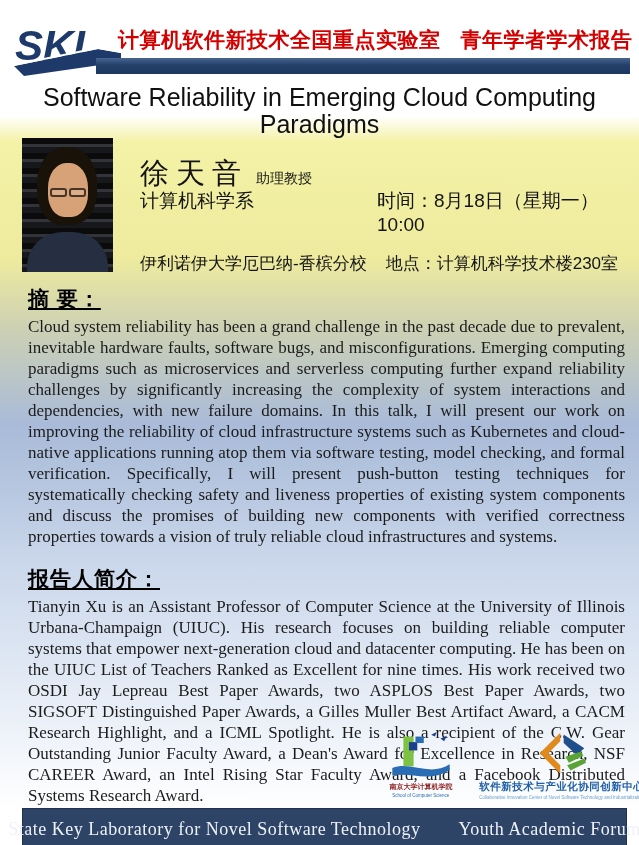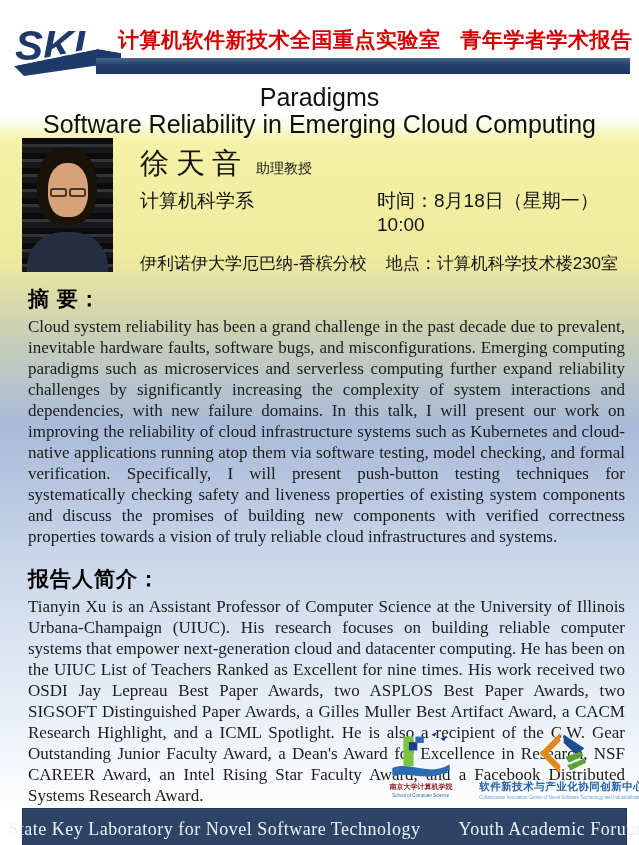--- a/index.html
+++ b/index.html
@@ -47,34 +47,34 @@
   }
   .photo .hair { position:absolute; left:16%; top:7%; width:66%; height:58%;
     background:#181209; border-radius:46% 46% 42% 42%; }
   .photo .face { position:absolute; left:29%; top:19%; width:43%; height:40%;
     background:#d8a279; border-radius:46% 46% 42% 42%; }
   .photo .glasses { position:absolute; left:31%; top:37%; width:39%; height:9px; display:flex; gap:2px; }
   .photo .glasses i { flex:1; border:2px solid #473526; border-radius:3px; background:rgba(255,255,255,.12); }
   .photo .torso { position:absolute; left:6%; bottom:-2%; width:88%; height:32%;
     background:#262f42; border-radius:45% 45% 0 0 / 80% 80% 0 0; }
 
-  .speaker-name-row { position:absolute; left:140px; top:144px; display:flex; align-items:baseline;text-align:right; }
+  .speaker-name-row { position:absolute; left:140px; top:154px; display:flex; align-items:baseline;text-align:right; }
   .speaker-name { font-family:"Liberation Serif", serif; font-size:29px; font-weight:500;
     letter-spacing:7px; color:#141414; }
   .speaker-rank { font-size:14px; color:#161616; margin-left:8px; font-weight:500;margin-top:16px; }
 
   .speaker-row2 { position:absolute; left:140px; top:188px; width:485px; font-size:19px; color:#141414; }
   .speaker-row2 .time { position:absolute; left:237px; top:0; }
 
   .speaker-row3 { position:absolute; left:140px; top:252px; width:490px; font-size:17px; color:#141414;
     display:flex; gap:19px; white-space:nowrap; }
 
   
   .content { position:absolute; left:28px; top:285px; width:597px; color:#1b1b1b; }
-  .content h2 { font-size:21px; font-weight:bold; color:#000; letter-spacing:1px; margin:0 0 3px 0; }
+  .content h2 { font-size:21px; font-weight:bold; color:#000; letter-spacing:1px; margin:0 0 3px 0;text-decoration:underline; }
   .content p {
     font-family:"Liberation Serif", serif; font-size:17px; line-height:21px;
     text-align:justify; margin:0;
   }
   .content h2.bio-h { margin-top:18px; }
 
   
   .logos { position:absolute; left:388px; top:731px; display:flex; gap:16px; align-items:flex-start; }
   .logo-block { display:flex; flex-direction:column; align-items:center; }
   .logo-caption-cn { font-size:7px; font-weight:bold; color:#8c1d1d; margin-top:1px; white-space:nowrap; }
@@ -103,22 +103,22 @@
   </svg>
 
   <div class="header-bar"></div>
 
   <div class="header-title">
     <span>计算机软件新技术全国重点实验室</span>
     <span>青年学者学术报告</span>
   </div>
 
   <div class="talk-title">
+    <div>Software Reliability in Emerging Cloud Computing</div>
     <div>Paradigms</div>
-    <div>Software Reliability in Emerging Cloud Computing</div>
   </div>
 
   <div class="photo">
     <div class="hair"></div>
     <div class="face"></div>
     <div class="glasses">
         <i></i>
         <i></i>
       </div>
     <div class="torso"></div>

